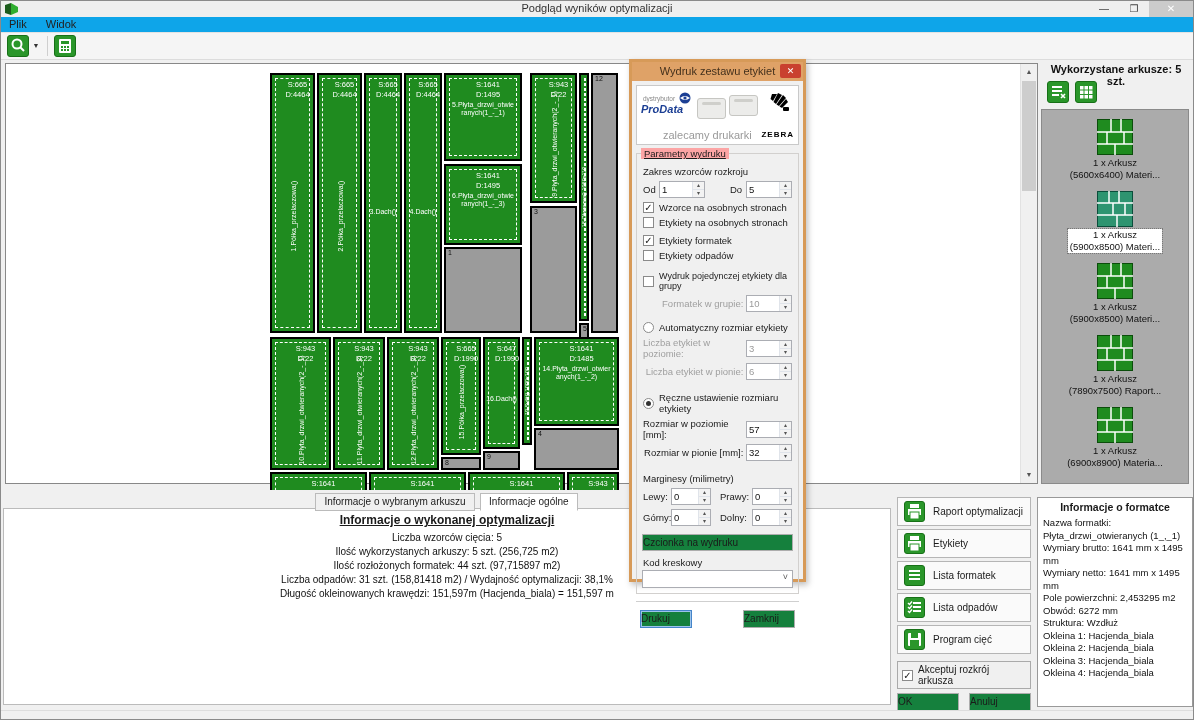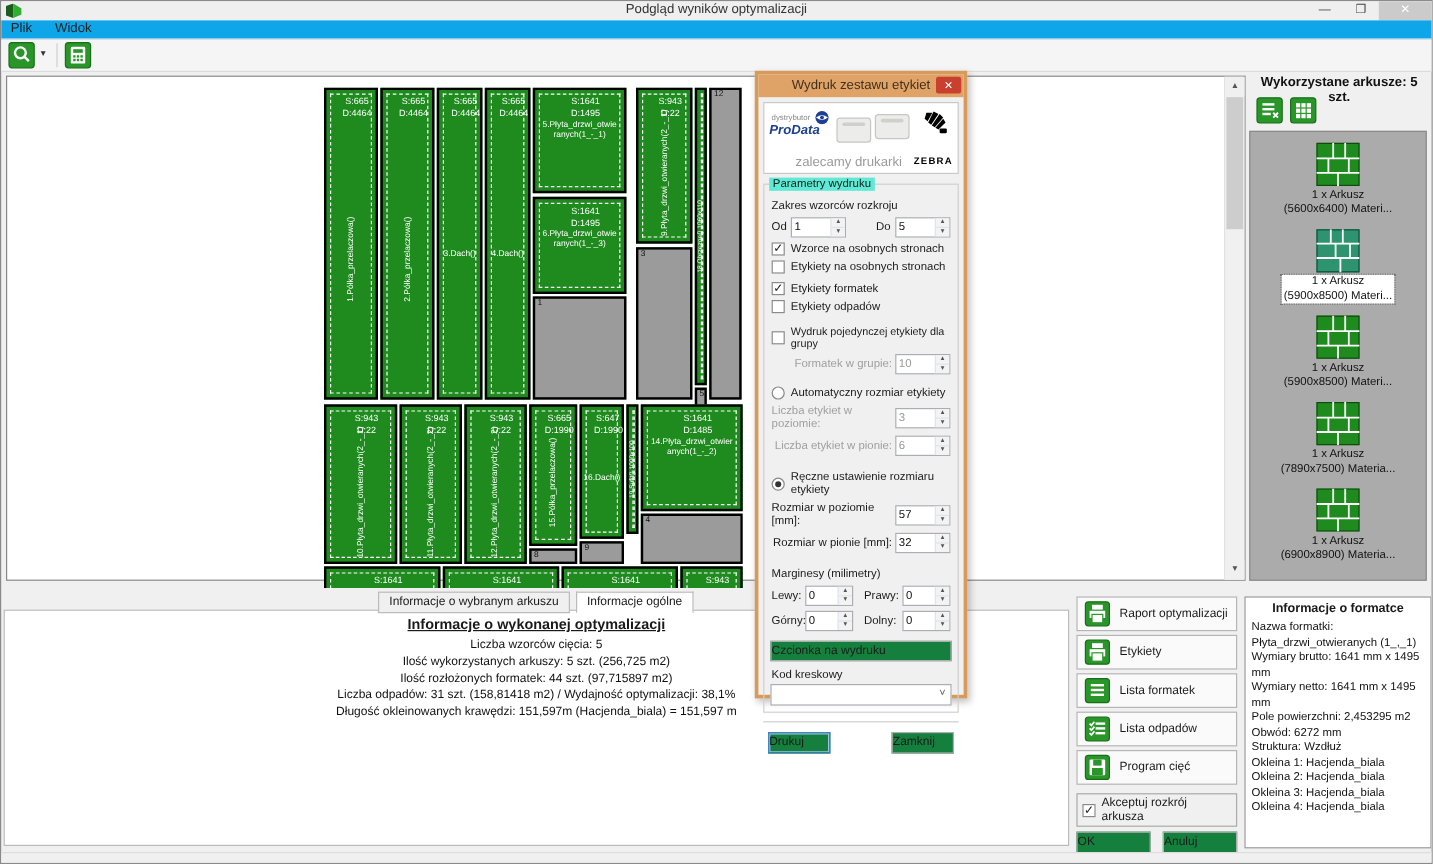--- a/index.html
+++ b/index.html
@@ -74,21 +74,21 @@
   .pd-small{position:absolute;left:6px;top:9px;font-size:6.5px;color:#888;}
   .pd-brand{position:absolute;left:4px;top:17px;font-size:11px;font-weight:bold;font-style:italic;color:#1c3f94;}
   #pd-swirl{position:absolute;left:42px;top:6px;}
   .prt{position:absolute;width:27px;height:19px;background:#ececea;border:1px solid #c6c6c2;border-radius:3px;}
   .prt::after{content:"";position:absolute;left:4px;top:3px;right:4px;height:3px;background:#cfcfcb;border-radius:2px;}
   #prt1{left:60px;top:12px;} #prt2{left:92px;top:9px;}
   #zebra-ic{position:absolute;right:6px;top:6px;}
   #zebra-txt{position:absolute;right:4px;bottom:5px;font-size:8px;font-weight:bold;letter-spacing:1px;color:#000;}
   #tagline{position:absolute;left:26px;bottom:3px;font-size:11px;color:#9a9a9a;}
   #pgroup{position:relative;border:1px solid #d2d0ce;margin-top:8px;padding:8px 5px 5px;}
-  #pgroup>.glabel{position:absolute;top:-6px;left:4px;background:#5eead4;padding:0 3px;font-size:9.5px;}
+  #pgroup>.glabel{position:absolute;top:-6px;left:4px;background:#fca5a5;padding:0 3px;font-size:9.5px;text-decoration:underline;}
   .drow{font-size:9.5px;margin:4px 1px;display:flex;align-items:center;}
   .dlabel{font-size:9.5px;}
   .dis{color:#9f9f9f;}
   .gap{flex:1;}
   .spin{display:inline-flex;border:1px solid #abadb3;background:#fff;height:15px;box-sizing:content-box;}
   .si{width:28px;border:0;outline:0;font-family:"Liberation Sans",sans-serif;font-size:9.5px;padding:0 2px;background:transparent;color:#111;}
   .dis .si{color:#9a9a9a;}
   .sb{width:11px;display:flex;flex-direction:column;border-left:1px solid #e0e4ea;background:#f3f3f3;}
   .sb::before{content:"▴";font-size:6px;line-height:7px;text-align:center;color:#555;}
   .sb::after{content:"▾";font-size:6px;line-height:7px;text-align:center;color:#555;border-top:1px solid #e0e4ea;}
@@ -346,21 +346,21 @@
             <g stroke="#fff" stroke-width="1.5">
               <line x1="0" y1="13" x2="36" y2="13"></line>
               <line x1="0" y1="25" x2="36" y2="25"></line>
               <line x1="14" y1="0" x2="14" y2="13"></line>
               <line x1="24" y1="0" x2="24" y2="13"></line>
               <line x1="10" y1="13" x2="10" y2="25"></line>
               <line x1="27" y1="13" x2="27" y2="25"></line>
               <line x1="18" y1="25" x2="18" y2="36"></line>
             </g>
           </svg><span></span>
-        <span class="cap"><span>1 x Arkusz</span><br><span>(7890x7500) Materia...</span></span>
+        <span class="cap"><span>1 x Arkusz</span><br><span>(7890x7500) Raport...</span></span>
       </div>
       <div class="sheet">
         <svg width="36" height="36" viewBox="0 0 36 36">
             <rect width="36" height="36" fill="#1f8b1f" stroke="#0b4d0b" stroke-width="2"></rect>
             <g stroke="#fff" stroke-width="1.5">
               <line x1="0" y1="13" x2="36" y2="13"></line>
               <line x1="0" y1="25" x2="36" y2="25"></line>
               <line x1="14" y1="0" x2="14" y2="13"></line>
               <line x1="24" y1="0" x2="24" y2="13"></line>
               <line x1="10" y1="13" x2="10" y2="25"></line>

